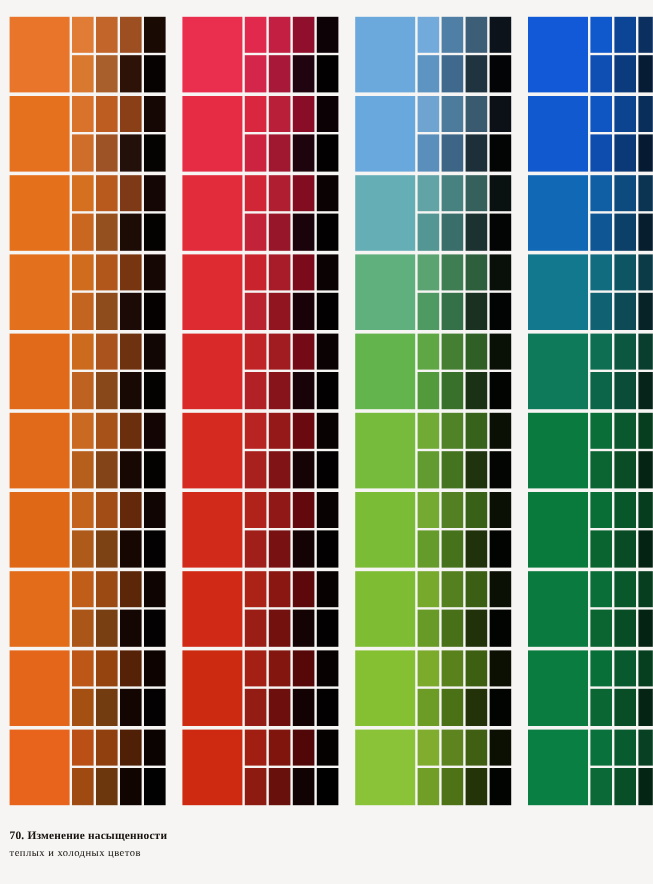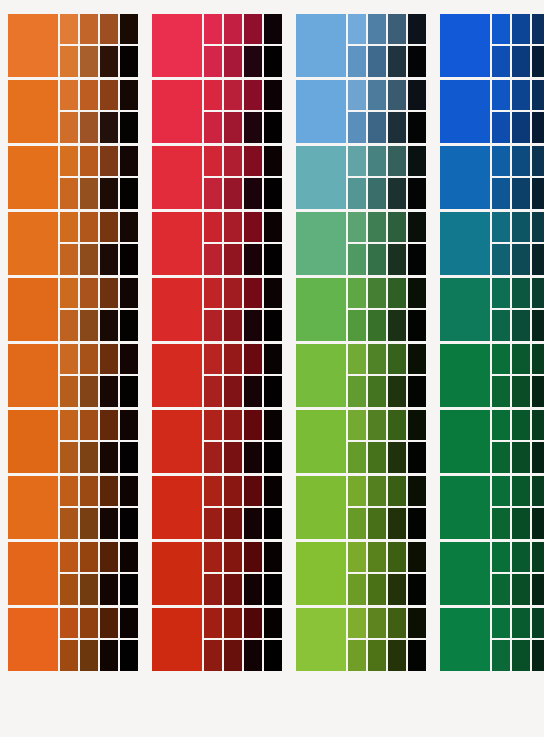--- a/index.html
+++ b/index.html
@@ -755,15 +755,17 @@
               <div class="tint-swatch" style="background: rgb(10, 105, 54);"></div>
               <div class="tint-swatch" style="background: rgb(8, 79, 40);"></div>
               <div class="tint-swatch" style="background: rgb(5, 37, 20);"></div>
             </div>
           </div>
         </div>
       </div>
     </div>
 
   <div id="caption">
+    <span class="cap-line1">70. Изменение насыщенности</span>
+    <span class="cap-line2">теплых и холодных цветов</span>
   </div>
 
 </div>
 
 </body></html>

